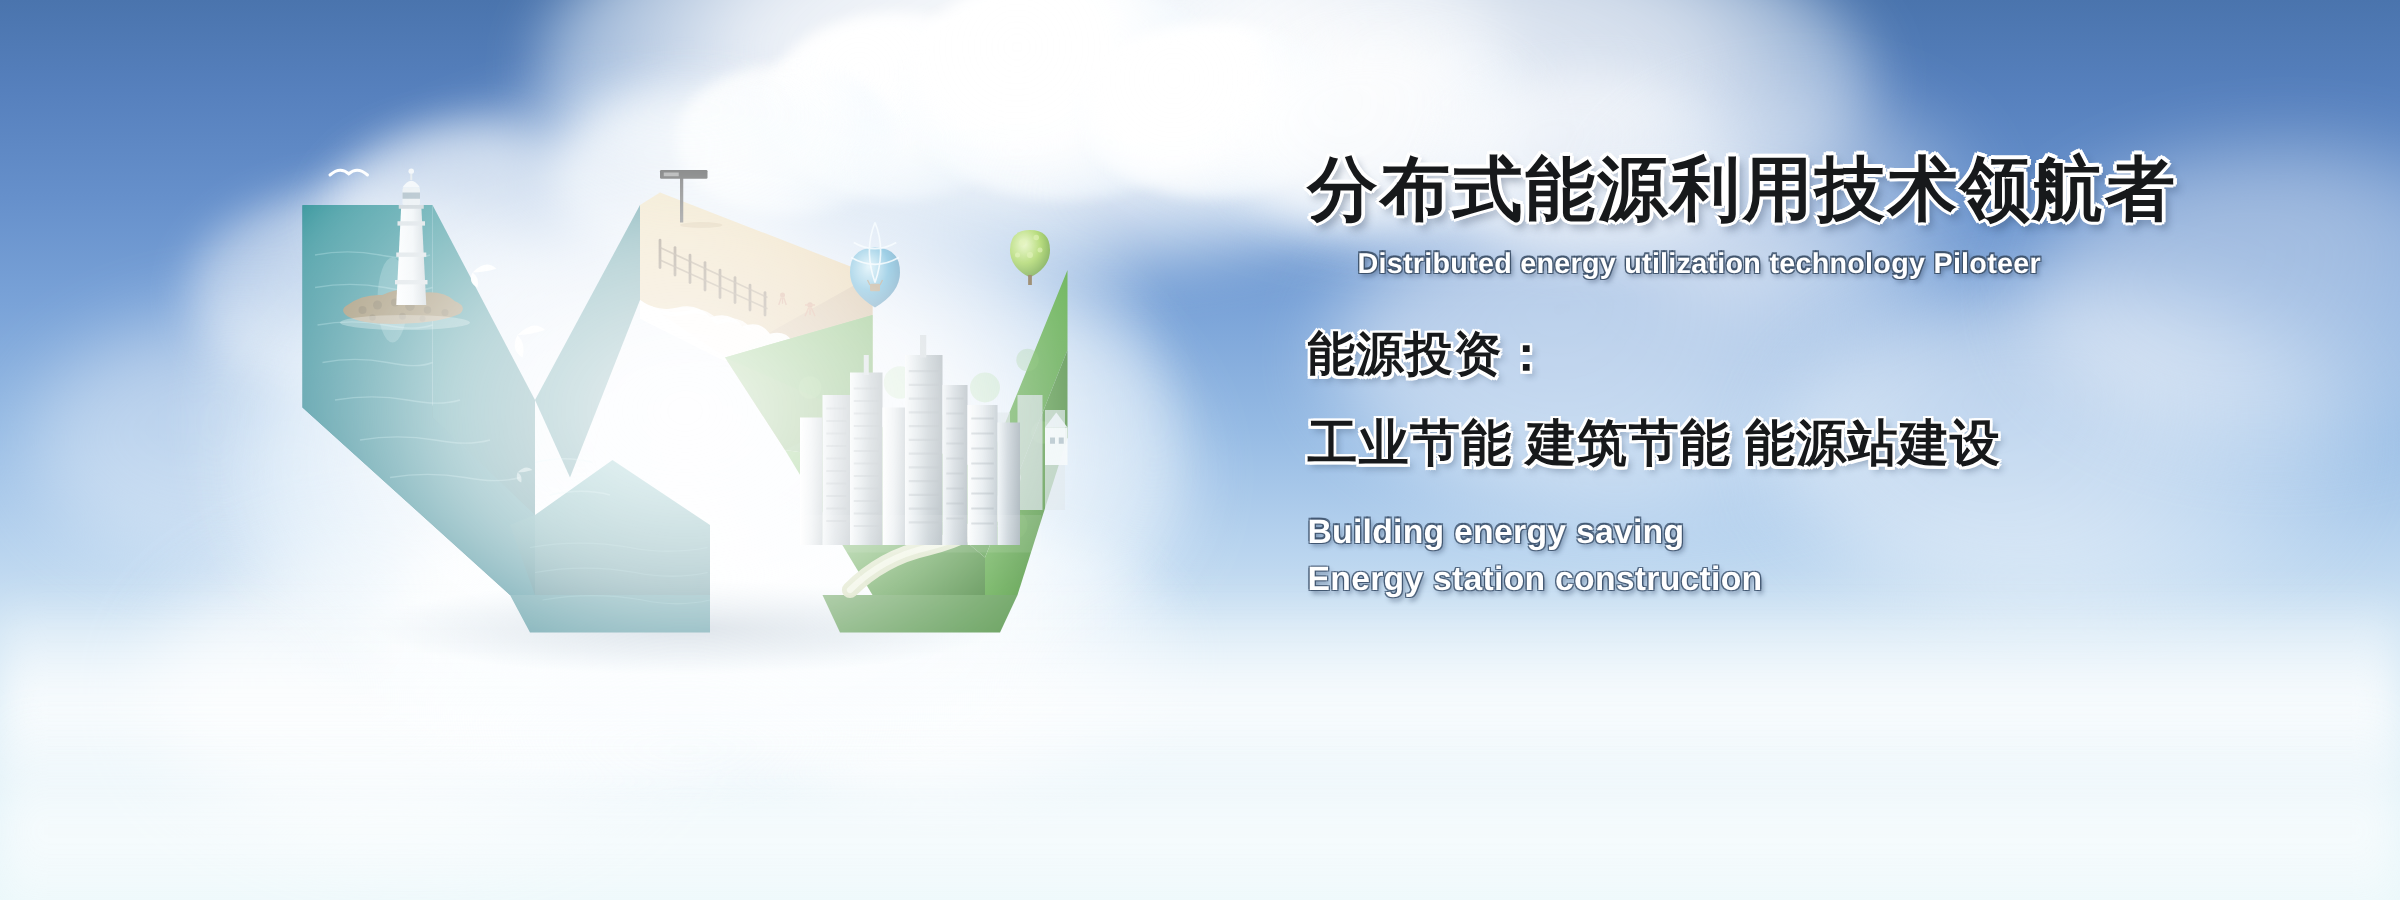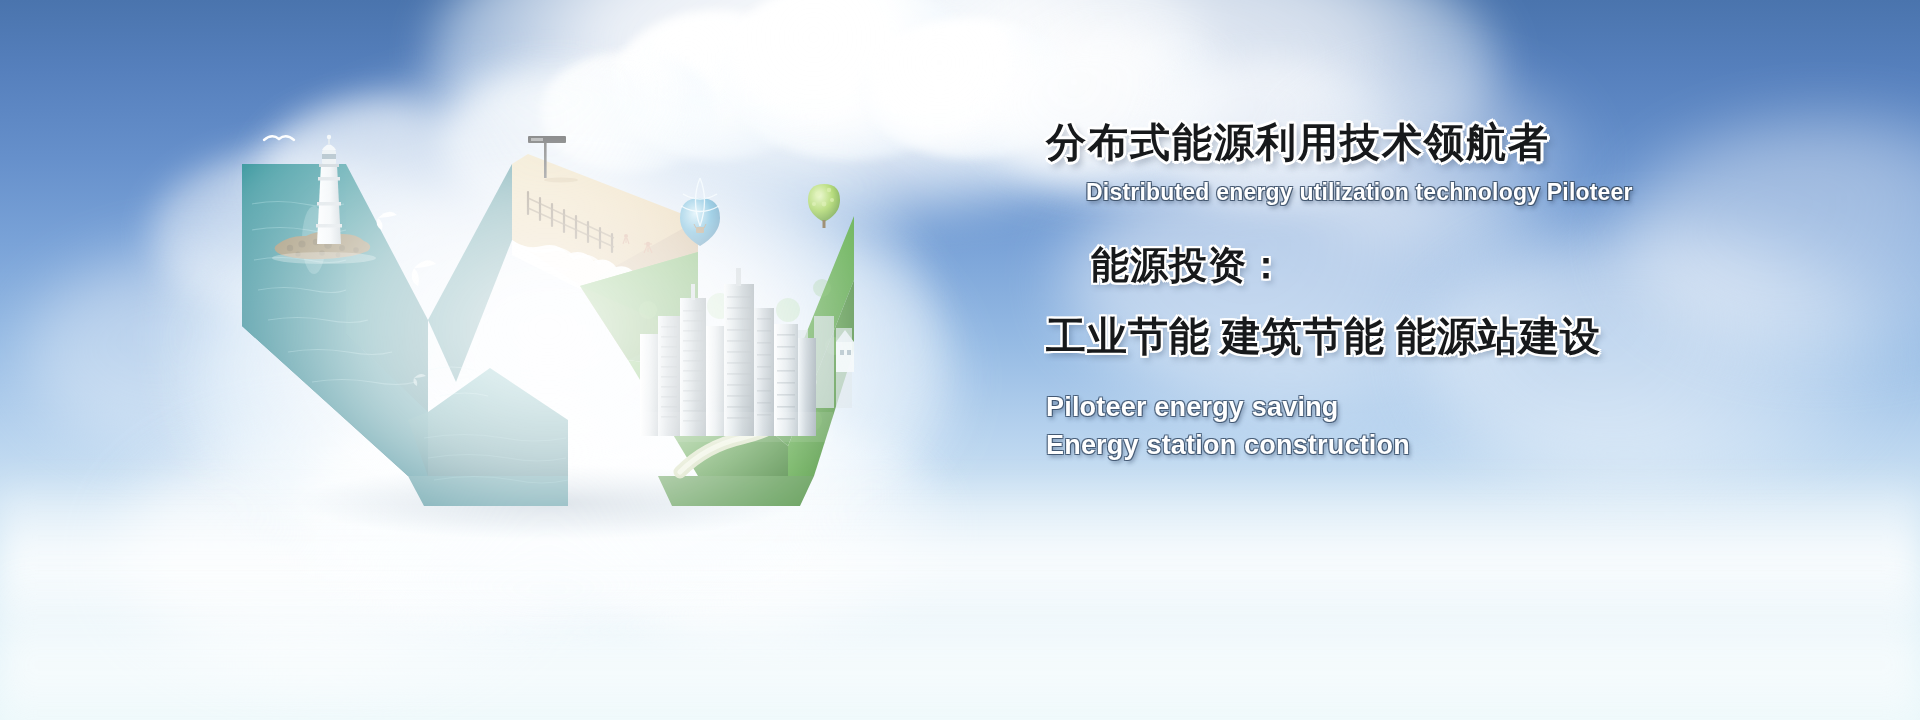--- a/index.html
+++ b/index.html
@@ -92,21 +92,21 @@
   }
 
   
   #copy {
     position:absolute;
     left:1046px; top:120px;
     width:840px;
   }
 
   .h1-cn {
-    font-size:40px;
+    font-size:56px;
     font-weight:bold;
     letter-spacing:2px;
     line-height:1.12;
     color:#17191b;
     white-space:nowrap;
     text-shadow:
       -2px -2px 0 #ffffff,  2px -2px 0 #ffffff,
       -2px  2px 0 #ffffff,  2px  2px 0 #ffffff,
       -3px  0   0 #ffffff,  3px  0   0 #ffffff,
        0   -3px 0 #ffffff,  0    3px 0 #ffffff,
@@ -136,21 +136,20 @@
     letter-spacing:1px;
     color:#17191b;
     white-space:nowrap;
     text-shadow:
       -2px -2px 0 #ffffff,  2px -2px 0 #ffffff,
       -2px  2px 0 #ffffff,  2px  2px 0 #ffffff,
       -2px  0   0 #ffffff,  2px  0   0 #ffffff,
        0   -2px 0 #ffffff,  0    2px 0 #ffffff,
        3px  4px 6px rgba(30,50,80,0.38);
     margin-bottom:18px;
-    margin-left:45px;
   }
 
   .h3-cn {
     font-size:40px;
     font-weight:bold;
     letter-spacing:1px;
     color:#17191b;
     white-space:nowrap;
     text-shadow:
       -2px -2px 0 #ffffff,  2px -2px 0 #ffffff,
@@ -572,17 +571,17 @@
         <rect x="619" y="230" width="4" height="5" fill="#9cb0ba"></rect>
       </g>
     </svg>
   </div>
 
   <div id="copy">
     <div class="h1-cn">分布式能源利用技术领航者</div>
     <div class="sub-en">Distributed energy utilization technology Piloteer</div>
     <div class="h2-cn">能源投资：</div>
     <div class="h3-cn">工业节能  建筑节能  能源站建设</div>
-    <div class="line-en">Piloteer energy saving</div>
+    <div class="line-en">Building energy saving</div>
     <div class="line-en">Energy station construction</div>
   </div>
 
 </div>
 
 </body></html>

